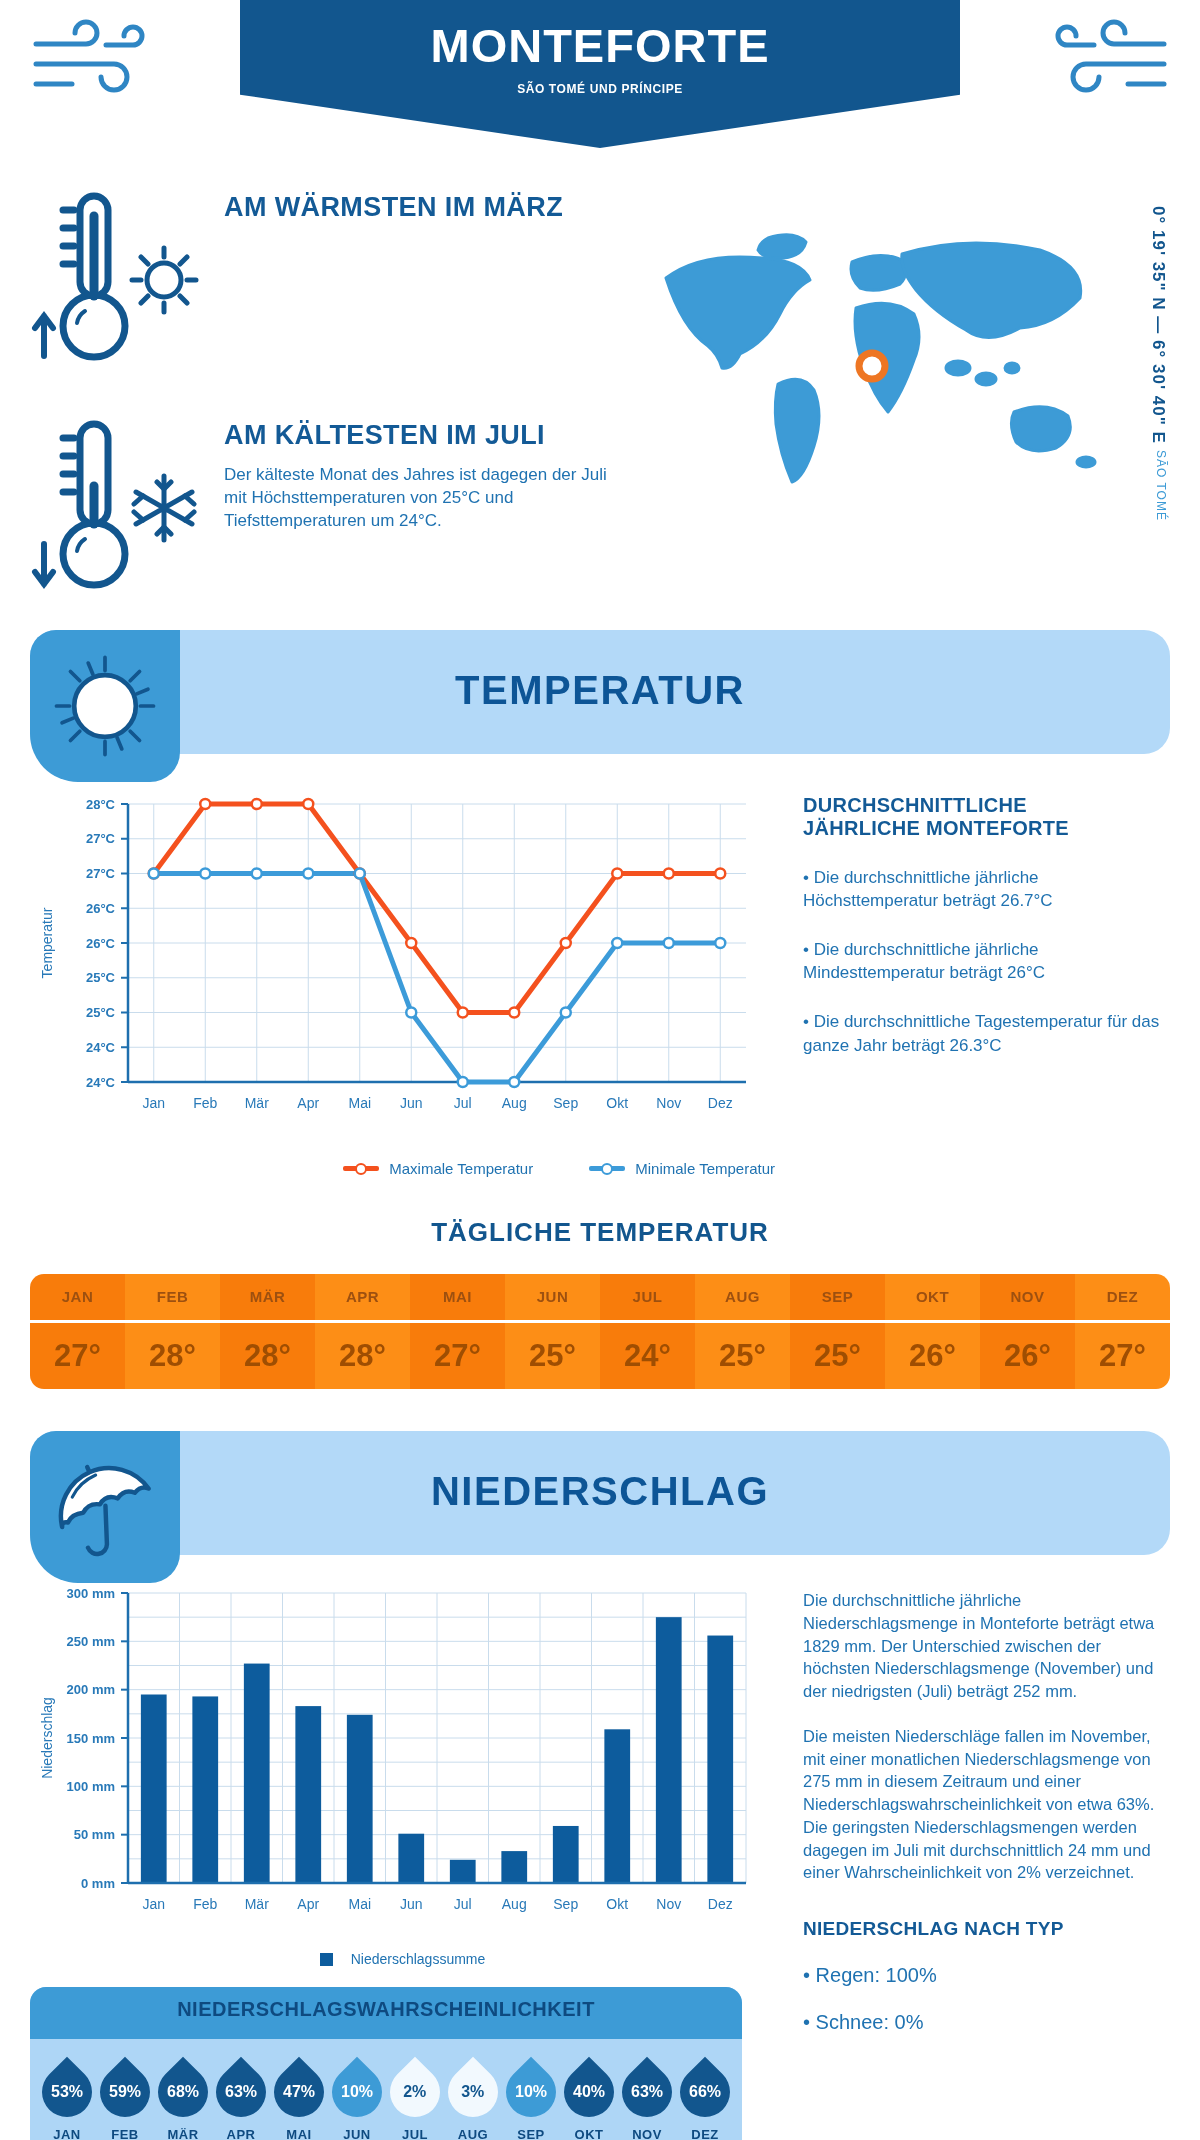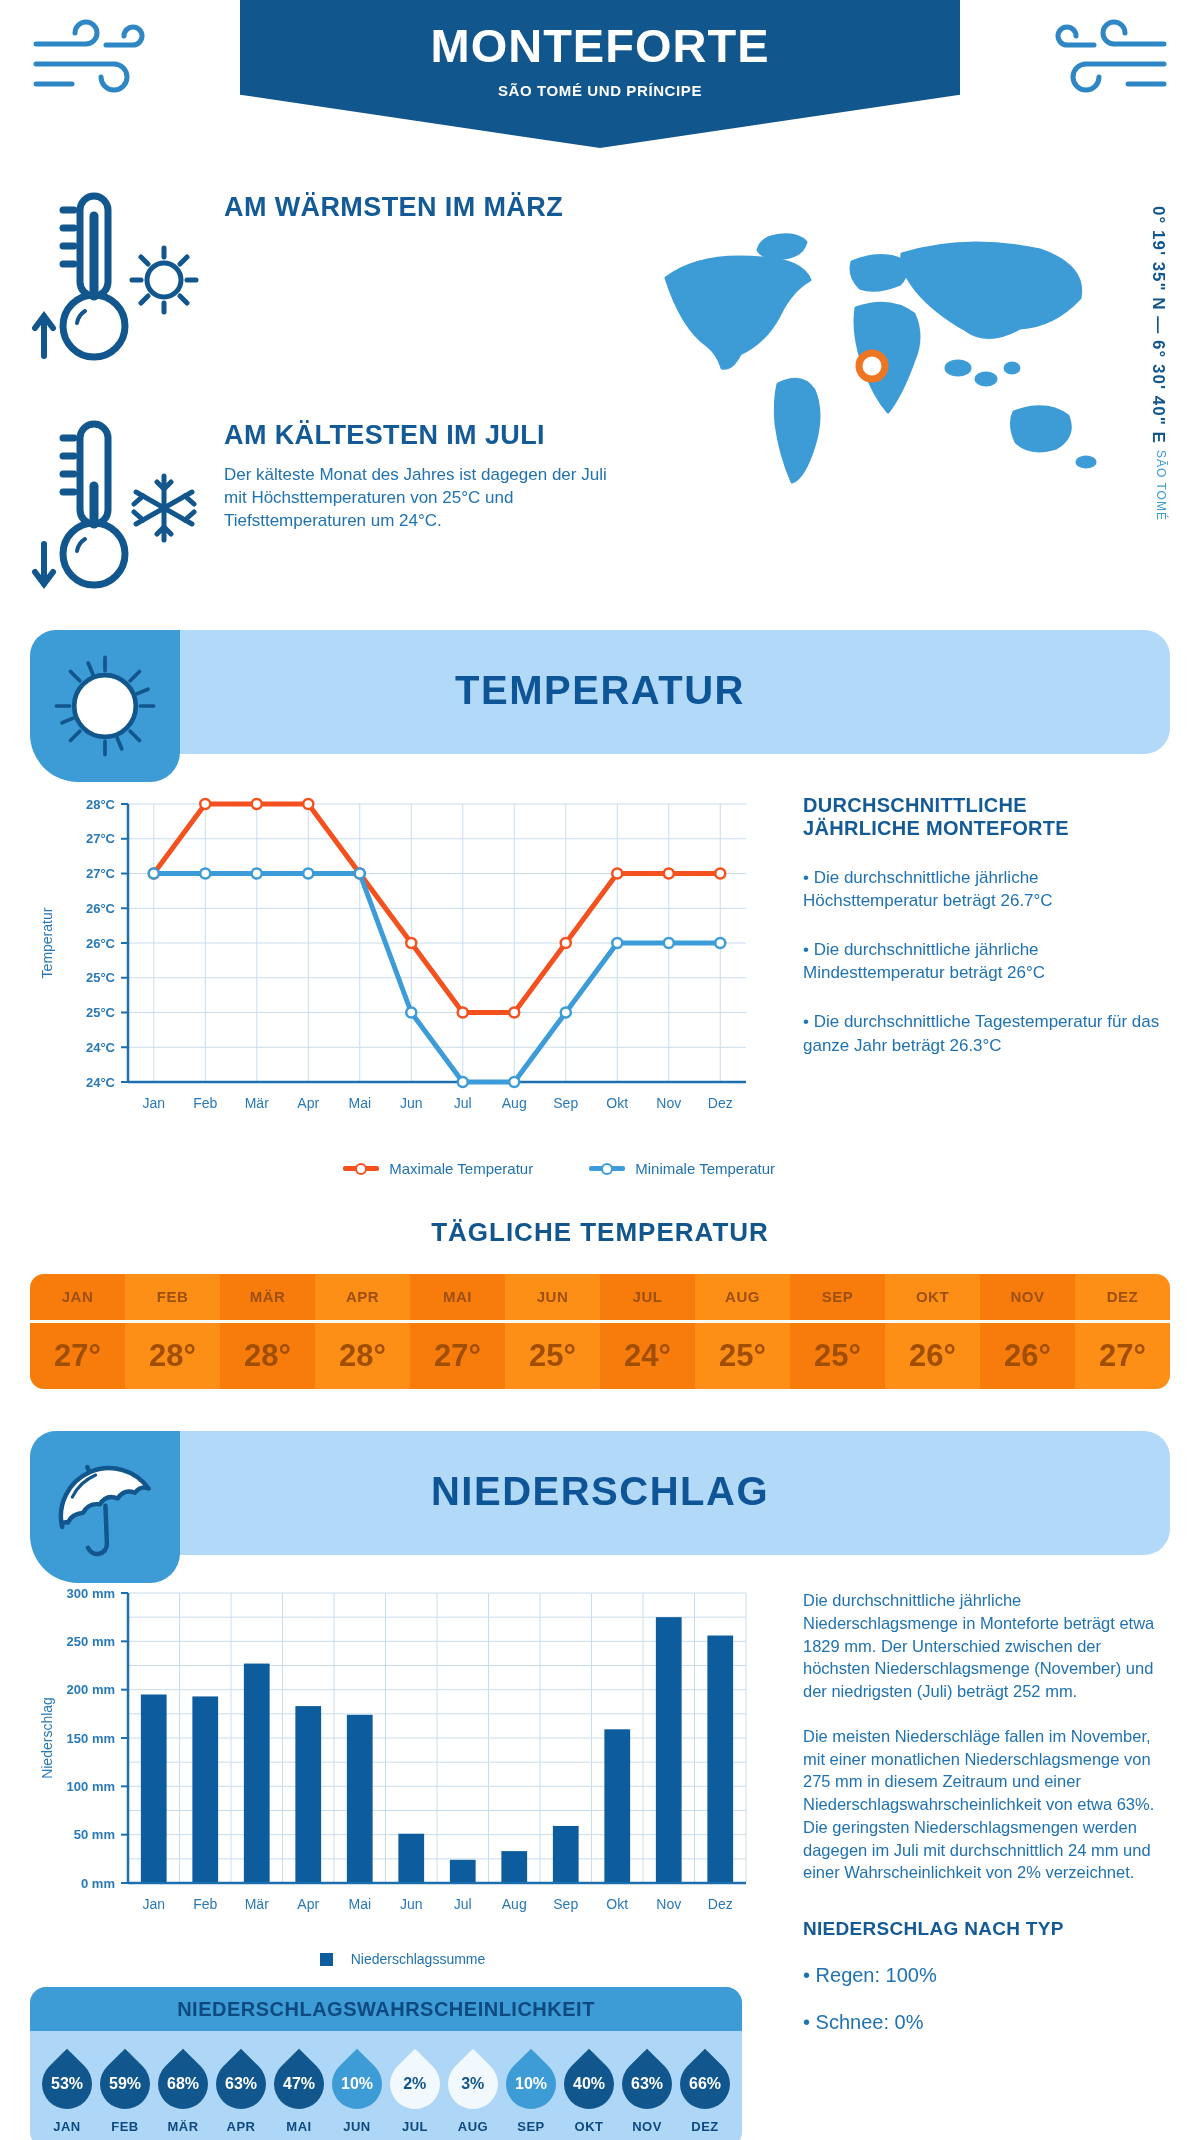--- a/index.html
+++ b/index.html
@@ -5,21 +5,21 @@
   html,body{margin:0;padding:0;background:#fff;}
   body{font-family:"Liberation Sans",sans-serif;}
   .page{width:1200px;height:2140px;margin:0 auto;background:#fff;display:flex;flex-direction:column;overflow:hidden;position:relative;}
 
   
   header.top{position:relative;height:150px;flex:0 0 auto;}
   .ribbon{width:720px;margin:0 auto;height:148px;background:#12568e;
     clip-path:polygon(0 0,100% 0,100% 64%,50% 100%,0 64%);
     text-align:center;color:#fff;}
   .ribbon h1{margin:0;padding-top:18px;font-size:47px;letter-spacing:1px;}
-  .ribbon .sub{margin-top:9px;font-size:15px;font-weight:bold;letter-spacing:.6px;}
+  .ribbon .sub{margin-top:9px;font-size:12px;font-weight:bold;letter-spacing:.6px;}
   .wind{position:absolute;top:14px;}
   .wind.left{left:28px;}
   .wind.right{right:28px;transform:scaleX(-1);}
 
   
   .intro{display:flex;padding:0 30px;margin-top:38px;flex:0 0 auto;}
   .intro-left{width:600px;display:flex;flex-direction:column;gap:50px;}
   .fact{display:flex;gap:14px;}
   .icon-cluster{width:180px;height:178px;position:relative;flex:0 0 auto;}
   .icon-cluster .thermo{position:absolute;left:0;top:0;}
@@ -70,21 +70,21 @@
   .bar-legend{display:flex;justify-content:center;align-items:center;gap:18px;margin-top:10px;
     font-size:14px;color:#1f72b1;}
   .bar-legend .sq{width:13px;height:13px;background:#0d5c9d;display:inline-block;}
   aside.precip-aside{flex:1;padding-left:28px;padding-top:8px;}
   aside.precip-aside p{margin:0 0 22px 0;font-size:16.5px;line-height:1.38;color:#1f72b1;max-width:380px;}
   .type-heading{margin:34px 0 16px 0;font-size:19px;color:#135a96;font-weight:bold;letter-spacing:.3px;}
   .type-bullet{font-size:20px;color:#1f72b1;margin-bottom:12px;margin-top:24px;}
 
   
   .prob-panel{width:712px;margin-top:20px;background:#aed6f6;border-radius:16px;overflow:hidden;}
-  .prob-title{height:44px;line-height:44px;background:#3d9bd6;text-align:center;
+  .prob-title{height:52px;line-height:44px;background:#3d9bd6;text-align:center;
     font-size:20px;font-weight:bold;color:#0e4a80;letter-spacing:.5px;}
   .drops{display:flex;padding:20px 8px 14px 8px;}
   .drop-col{flex:1;text-align:center;}
   .drop{width:50px;height:50px;margin:8px auto 10px auto;border-radius:0 50% 50% 50%;
     transform:rotate(45deg);display:flex;align-items:center;justify-content:center;}
   .drop span{transform:rotate(-45deg);font-size:16px;font-weight:bold;}
   .drop.dark{background:#12568e;} .drop.dark span{color:#fff;}
   .drop.medium{background:#3d9bd6;} .drop.medium span{color:#fff;}
   .drop.light{background:#f2f9fe;} .drop.light span{color:#12568e;}
   .drop-month{font-size:13px;font-weight:bold;color:#0e4a80;letter-spacing:.5px;}

